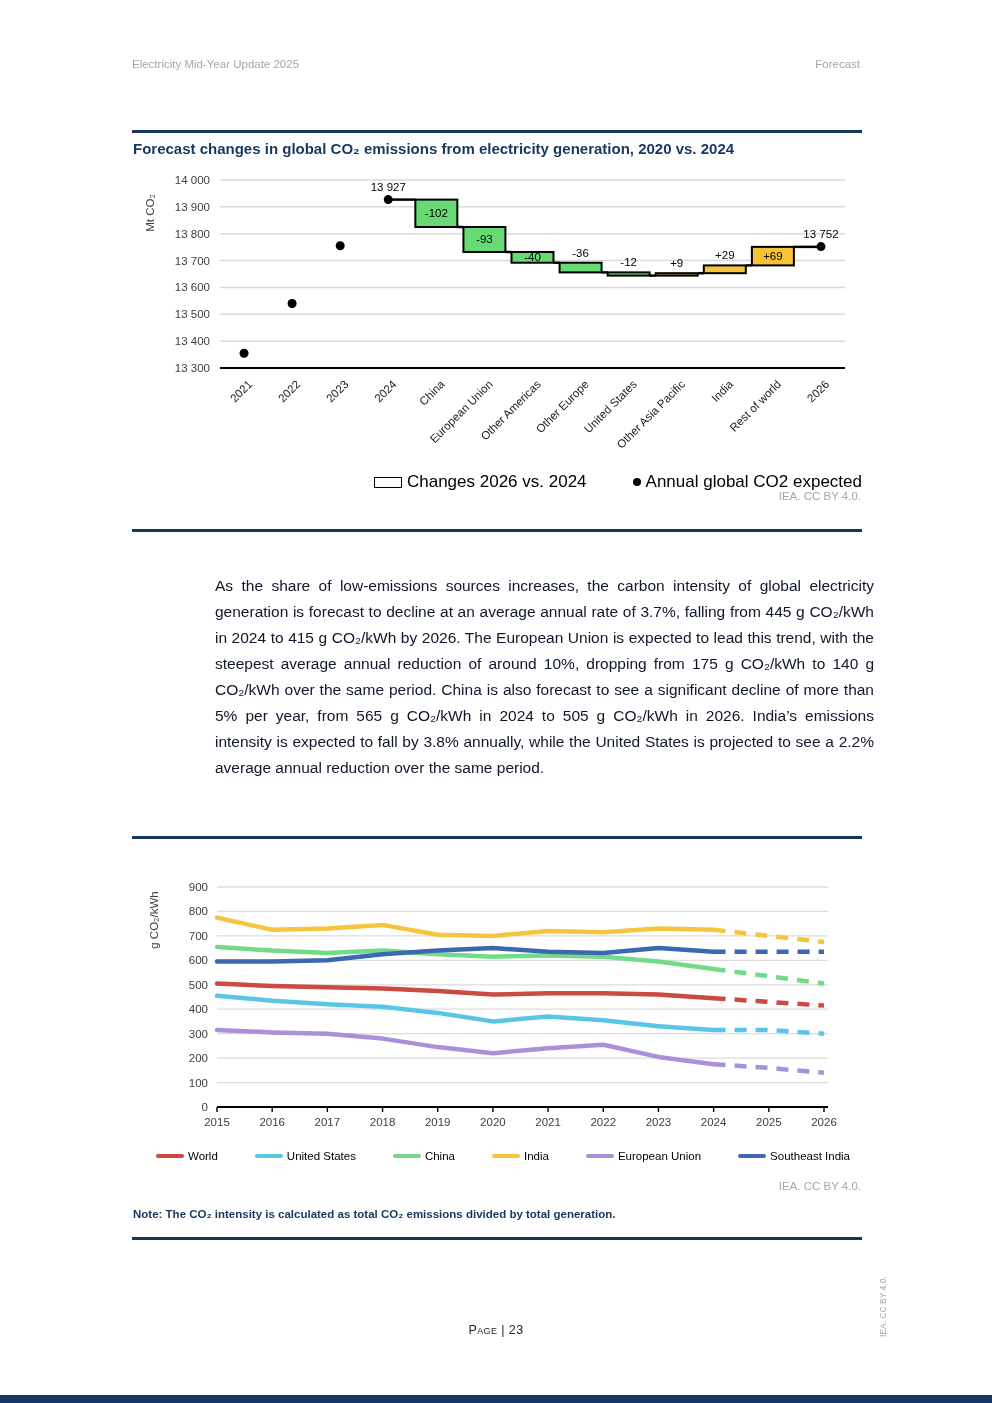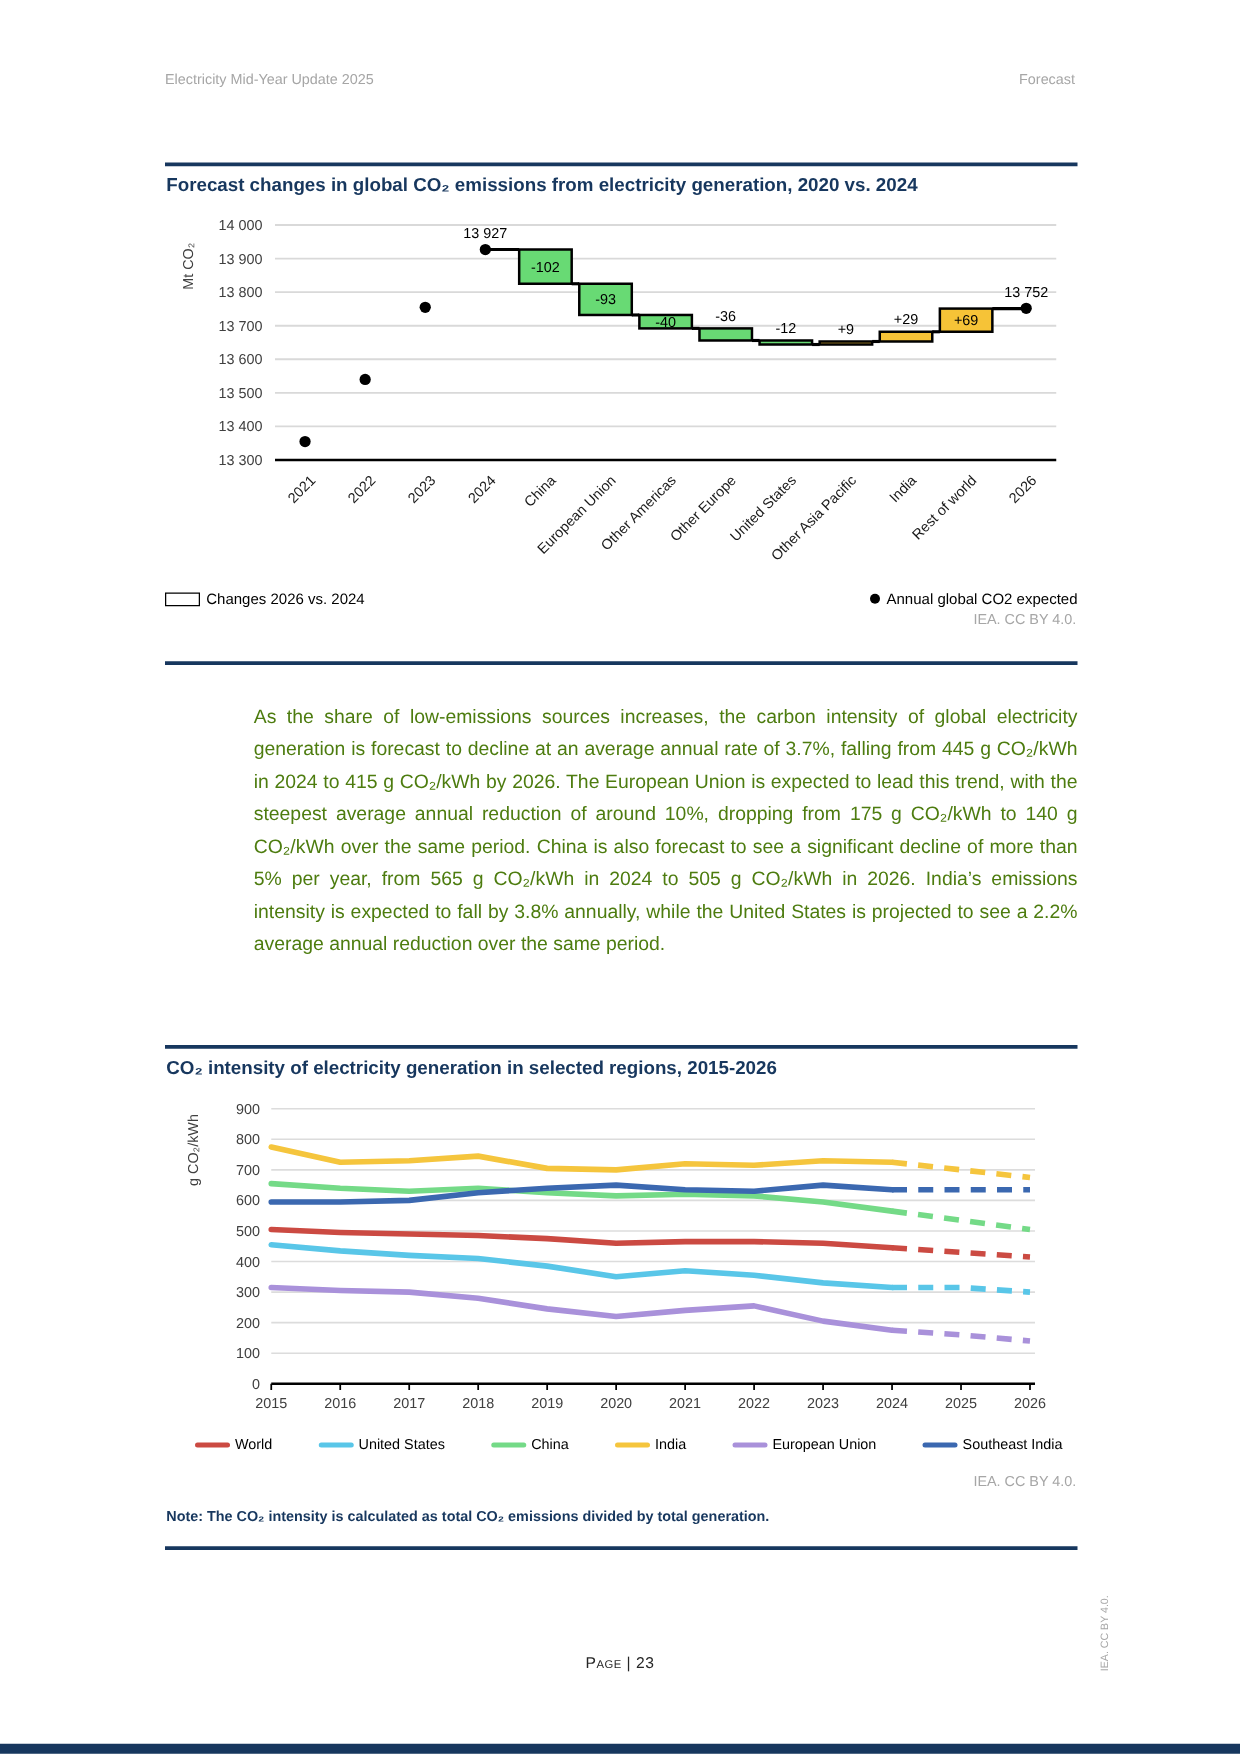--- a/index.html
+++ b/index.html
@@ -25,39 +25,39 @@
   #c1{top:38px;}
   #c2{top:36px;}
   svg text{font-family:"Liberation Sans","DejaVu Sans",sans-serif;}
   .tick{font-size:11.5px;fill:#404040;}
   .cat{font-size:11.5px;fill:#1a1a1a;}
   .bar-label{font-size:11.5px;fill:#000;}
   .axis-title{font-size:11.5px;fill:#404040;}
 
   
   .legend1{position:absolute;top:342px;left:0;width:730px;display:flex;
-           justify-content:space-between;align-items:center;gap:46px;font-size:12px;}
+           justify-content:flex-end;align-items:center;gap:46px;font-size:17px;}
   .legend2{position:absolute;top:314px;left:24px;width:694px;display:flex;
            justify-content:space-between;font-size:11.5px;}
   .li{display:inline-flex;align-items:center;white-space:nowrap;}
   .swatch-rect{width:26px;height:9px;background:#fff;border:1.6px solid #000;
                display:inline-block;margin-right:5px;}
   .swatch-dot{width:8px;height:8px;background:#000;border-radius:50%;
               display:inline-block;margin-right:5px;}
   .swatch-line{width:28px;height:4px;border-radius:2px;display:inline-block;
                margin-right:4px;}
 
   .attribution{position:absolute;right:1px;font-size:11.5px;color:#a6a6a6;}
   #chart1-block .attribution{top:360px;}
   #chart2-block .attribution{top:344px;}
   .note{position:absolute;left:1px;top:372px;font-size:11.5px;color:#17375e;font-weight:bold;}
 
   
-  .body-text{position:absolute;left:203px;top:561px;width:659px;margin:0;
-             font-size:15.5px;line-height:26px;text-align:justify;color:#4d7c0f;}
+  .body-text{position:absolute;left:203px;top:561px;width:659px;margin:12px;
+             font-size:15.5px;line-height:26px;text-align:justify;color:#0f172a;}
 
   
   .footer{position:absolute;left:0;top:1323px;width:992px;text-align:center;
           font-size:12.5px;font-variant:small-caps;letter-spacing:.4px;color:#262626;}
   .side-attribution{position:absolute;left:878px;top:1337px;width:80px;
           transform:rotate(-90deg);transform-origin:0 0;font-size:8.5px;
           color:#a6a6a6;white-space:nowrap;}
   .bottom-bar{position:absolute;left:0;top:1395px;width:992px;height:8px;
           background:#17375e;}
 </style>
@@ -149,21 +149,20 @@
       </span>
     </div>
     <div class="attribution">IEA. CC BY 4.0.</div>
     <div class="rule rule-bottom"></div>
   </div>
 
   <p class="body-text">As the share of low-emissions sources increases, the carbon intensity of global electricity generation is forecast to decline at an average annual rate of 3.7%, falling from 445 g CO₂/kWh in 2024 to 415 g CO₂/kWh by 2026. The European Union is expected to lead this trend, with the steepest average annual reduction of around 10%, dropping from 175 g CO₂/kWh to 140 g CO₂/kWh over the same period. China is also forecast to see a significant decline of more than 5% per year, from 565 g CO₂/kWh in 2024 to 505 g CO₂/kWh in 2026. India’s emissions intensity is expected to fall by 3.8% annually, while the United States is projected to see a 2.2% average annual reduction over the same period.</p>
 
   <div class="chart-block" id="chart2-block">
     <div class="rule rule-top"></div>
-    <h2 class="chart-title">CO₂ intensity of electricity generation in selected regions, 2015-2026</h2>
     <svg id="c2" width="730" height="270" viewBox="0 0 730 270">
         <text x="76" y="239" text-anchor="end" class="tick">0</text>
         <line x1="85" y1="210.55555555555554" x2="696" y2="210.55555555555554" stroke="#dcdcdc" stroke-width="1.3"></line>
         <text x="76" y="214.55555555555554" text-anchor="end" class="tick">100</text>
         <line x1="85" y1="186.11111111111111" x2="696" y2="186.11111111111111" stroke="#dcdcdc" stroke-width="1.3"></line>
         <text x="76" y="190.11111111111111" text-anchor="end" class="tick">200</text>
         <line x1="85" y1="161.66666666666666" x2="696" y2="161.66666666666666" stroke="#dcdcdc" stroke-width="1.3"></line>
         <text x="76" y="165.66666666666666" text-anchor="end" class="tick">300</text>
         <line x1="85" y1="137.22222222222223" x2="696" y2="137.22222222222223" stroke="#dcdcdc" stroke-width="1.3"></line>
         <text x="76" y="141.22222222222223" text-anchor="end" class="tick">400</text>

